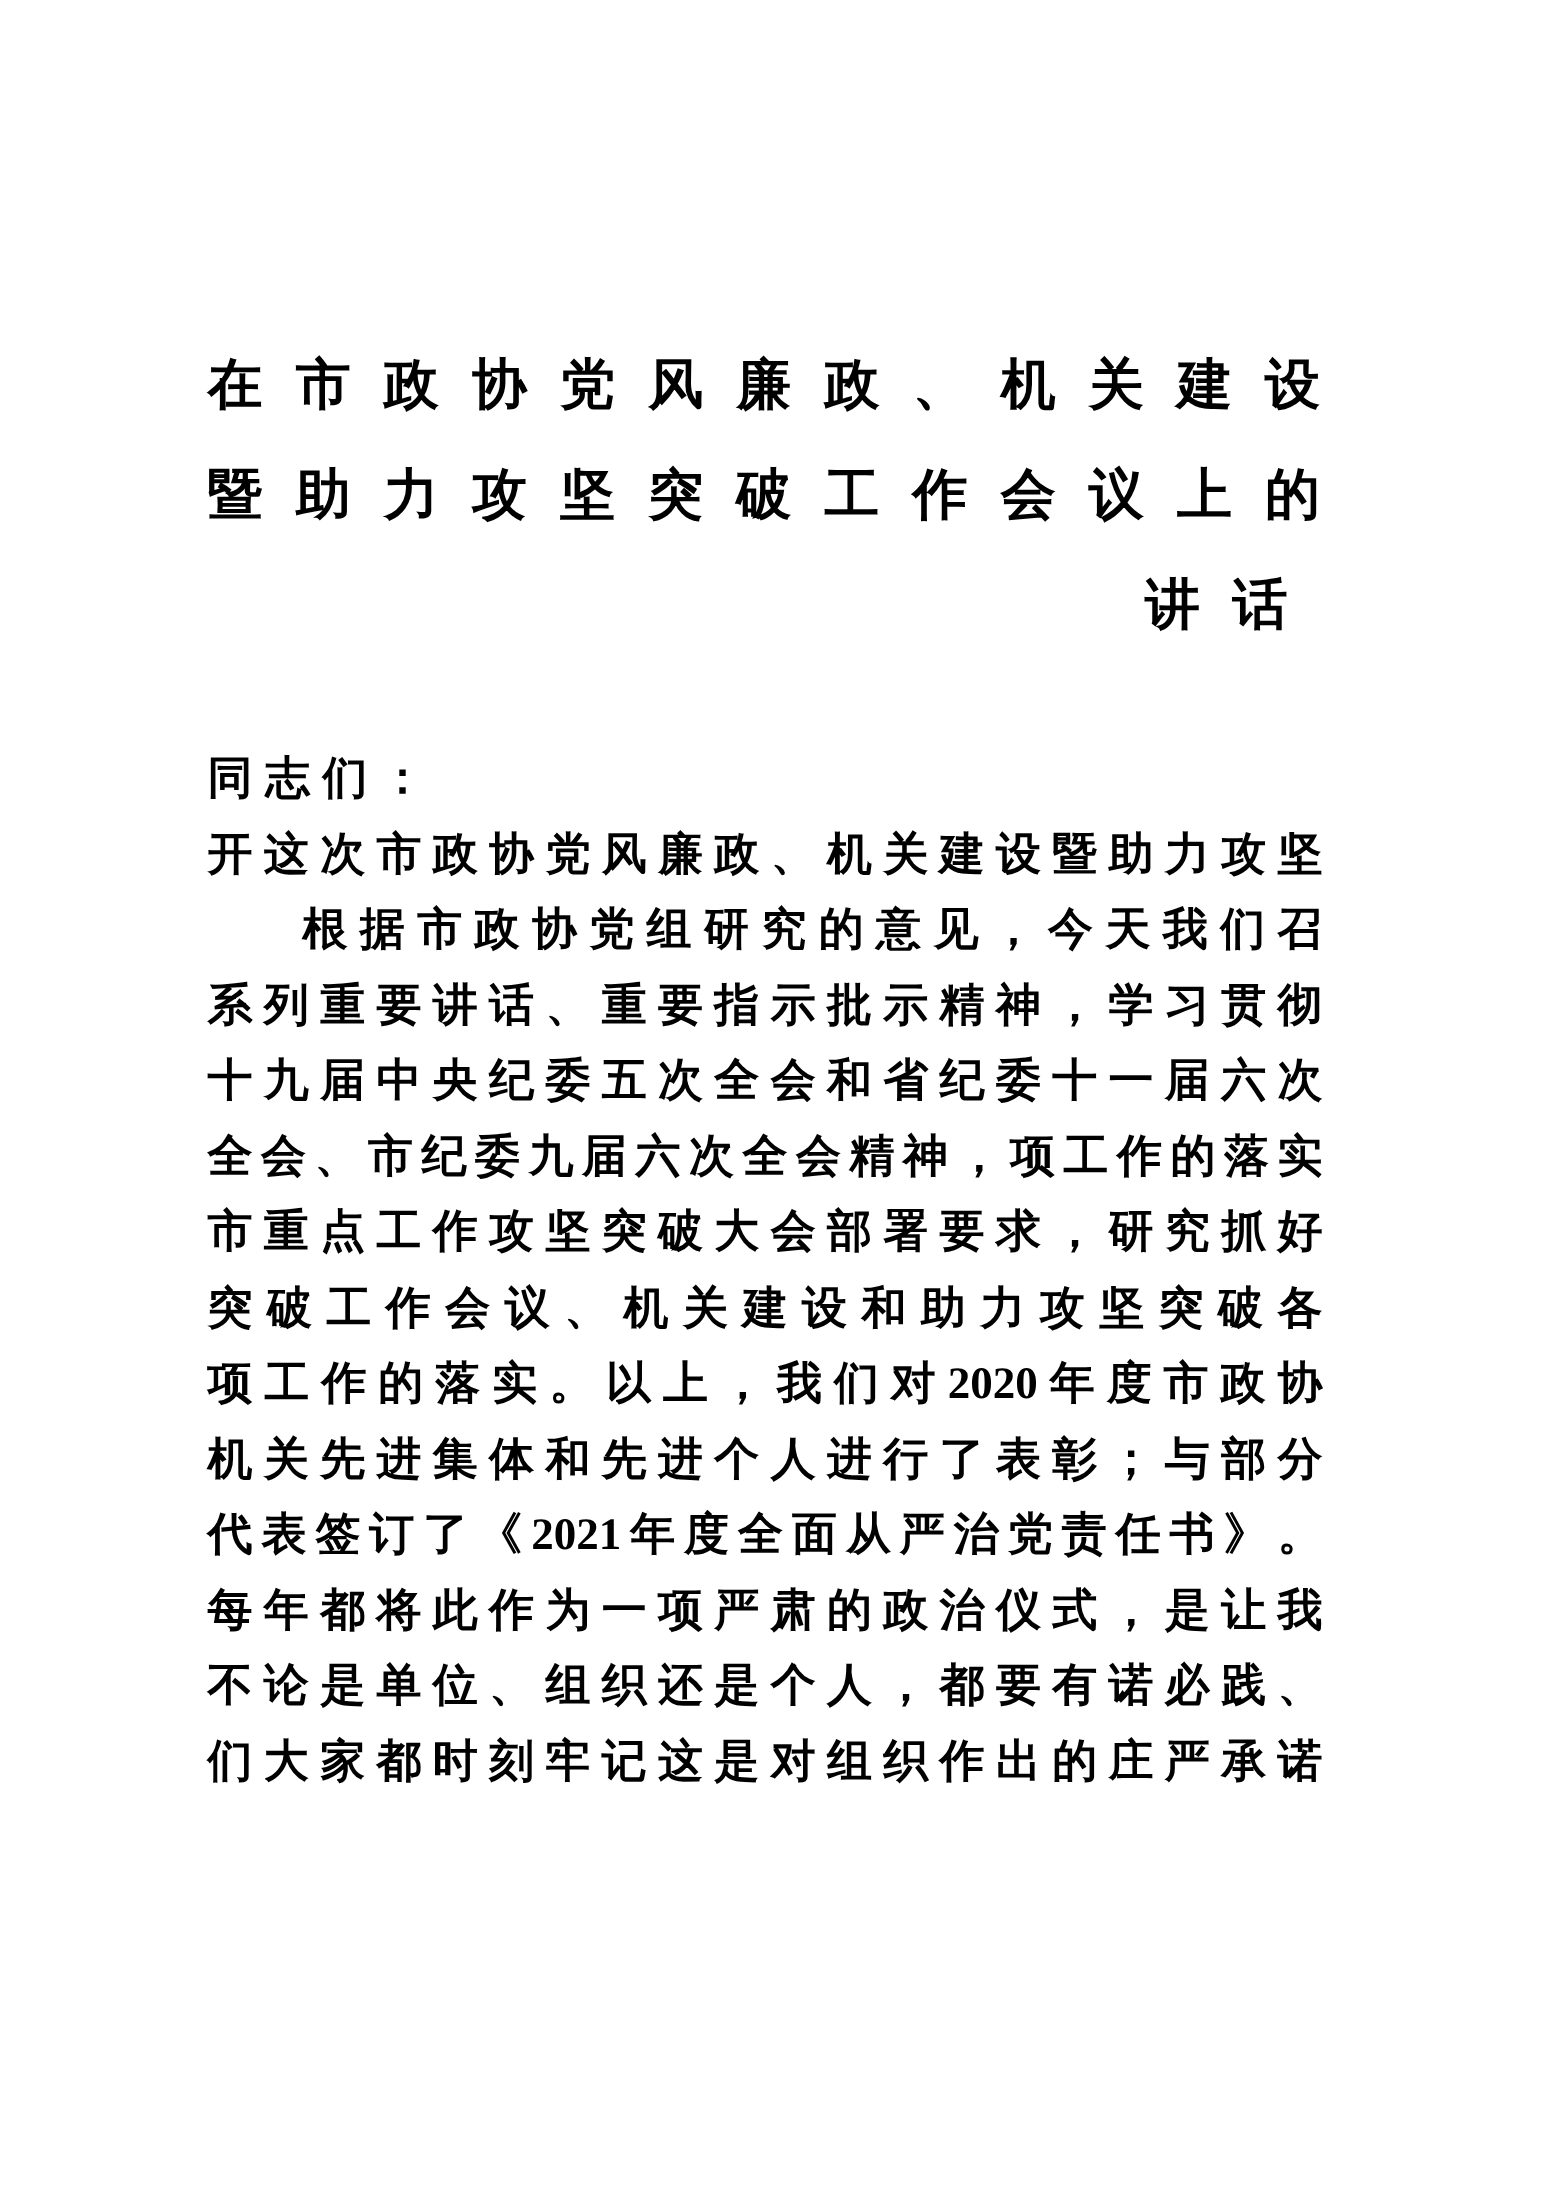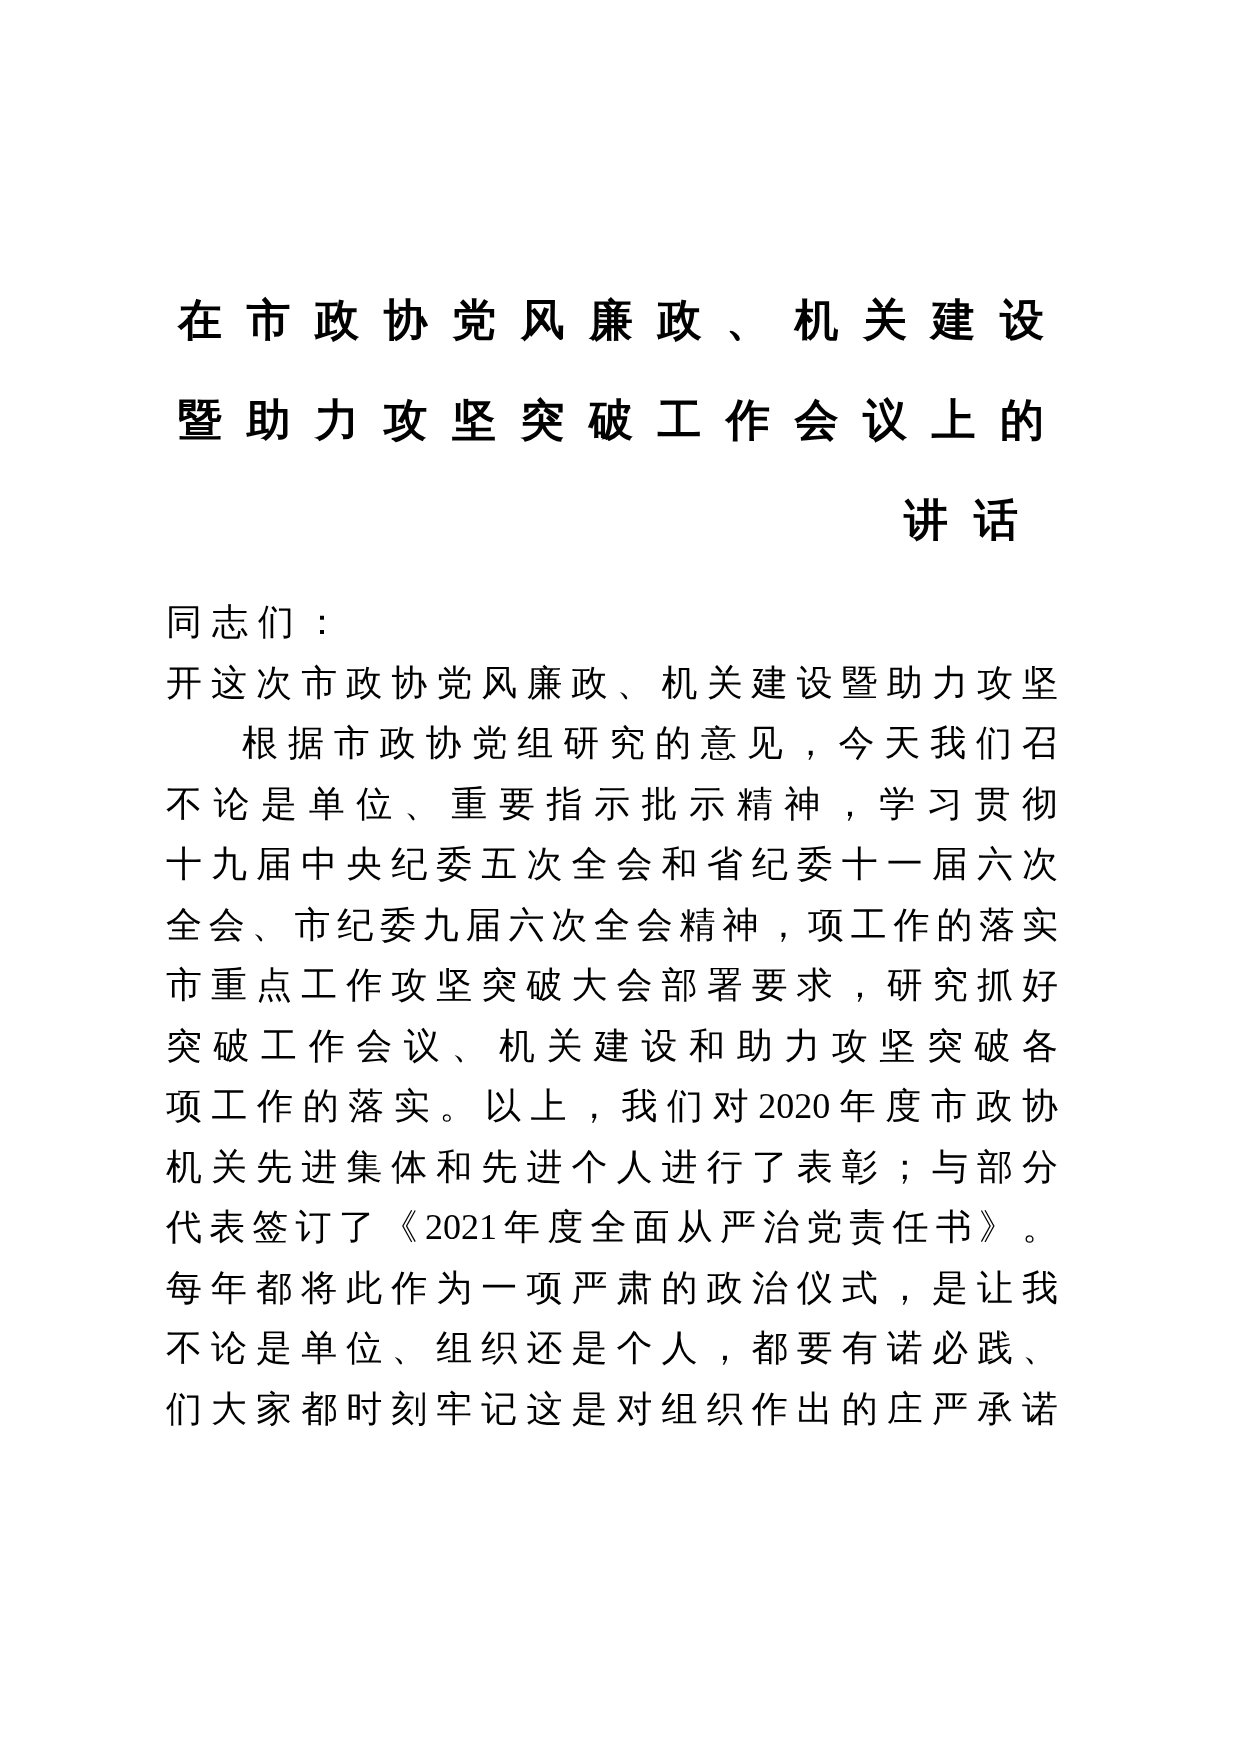--- a/index.html
+++ b/index.html
@@ -21,40 +21,41 @@
     left: 166px;
     top: 264px;
     width: 890px;
     margin: 0;
     font-family: "Liberation Sans", sans-serif;
     font-weight: bold;
     font-size: 44px;
     line-height: 88px;
     color: #000000;
   }
-  .title-line { margin: 12px; padding: 0; }
+  .title-line { margin: 0; padding: 0; }
   .title-line.fill {
     text-align: justify;
     text-align-last: justify;
   }
   .title-line.centered {
     text-align: right;
     letter-spacing: 26px;
     padding-left: 26px; 
   }
   
   .doc-body {
     position: absolute;
     left: 166px;
     top: 592px;
     width: 892px;
     font-family: "Liberation Serif", serif;
     font-size: 36px;
     line-height: 60.5px;
     color: #000000;
+    font-weight: bold;
   }
   .line {
     margin: 0;
     padding: 0;
     white-space: nowrap;
   }
   .line.fill {
     white-space: normal;
     text-align: justify;
     text-align-last: justify;
@@ -75,21 +76,21 @@
   <h1 class="doc-title">
     <div class="title-line fill">在市政协党风廉政、机关建设</div>
     <div class="title-line fill">暨助力攻坚突破工作会议上的</div>
     <div class="title-line centered">讲话</div>
   </h1>
 
   <div class="doc-body">
     <p class="line salutation">同志们：</p>
     <p class="line fill">开这次市政协党风廉政、机关建设暨助力攻坚</p>
     <p class="line fill indent">根据市政协党组研究的意见，今天我们召</p>
-    <p class="line fill">不论是单位、重要指示批示精神，学习贯彻</p>
+    <p class="line fill">系列重要讲话、重要指示批示精神，学习贯彻</p>
     <p class="line fill">十九届中央纪委五次全会和省纪委十一届六次</p>
     <p class="line fill">全会、市纪委九届六次全会精神，项工作的落实</p>
     <p class="line fill">市重点工作攻坚突破大会部署要求，研究抓好</p>
     <p class="line fill">突破工作会议、机关建设和助力攻坚突破各</p>
     <p class="line fill">项工作的落实。以上，我们对2020年度市政协</p>
     <p class="line fill">机关先进集体和先进个人进行了表彰；与部分</p>
     <p class="line fill">代表签订了《2021年度全面从严治党责任书》。</p>
     <p class="line fill">每年都将此作为一项严肃的政治仪式，是让我</p>
     <p class="line fill">不论是单位、组织还是个人，都要有诺必践、</p>
     <p class="line fill">们大家都时刻牢记这是对组织作出的庄严承诺</p>

